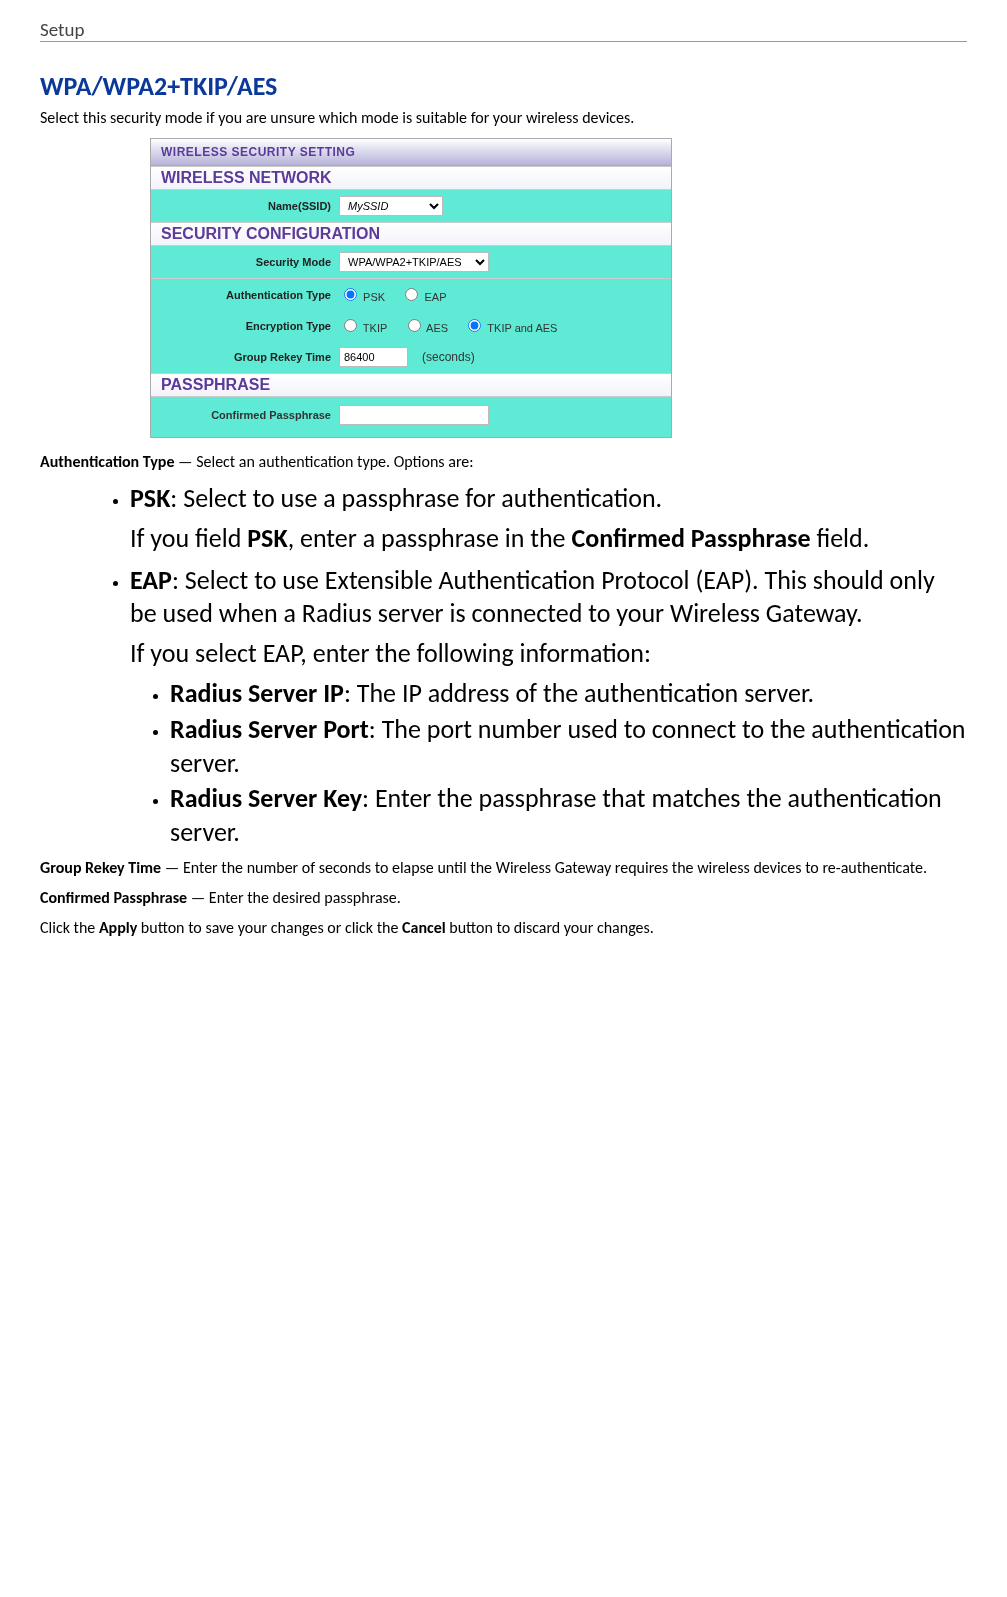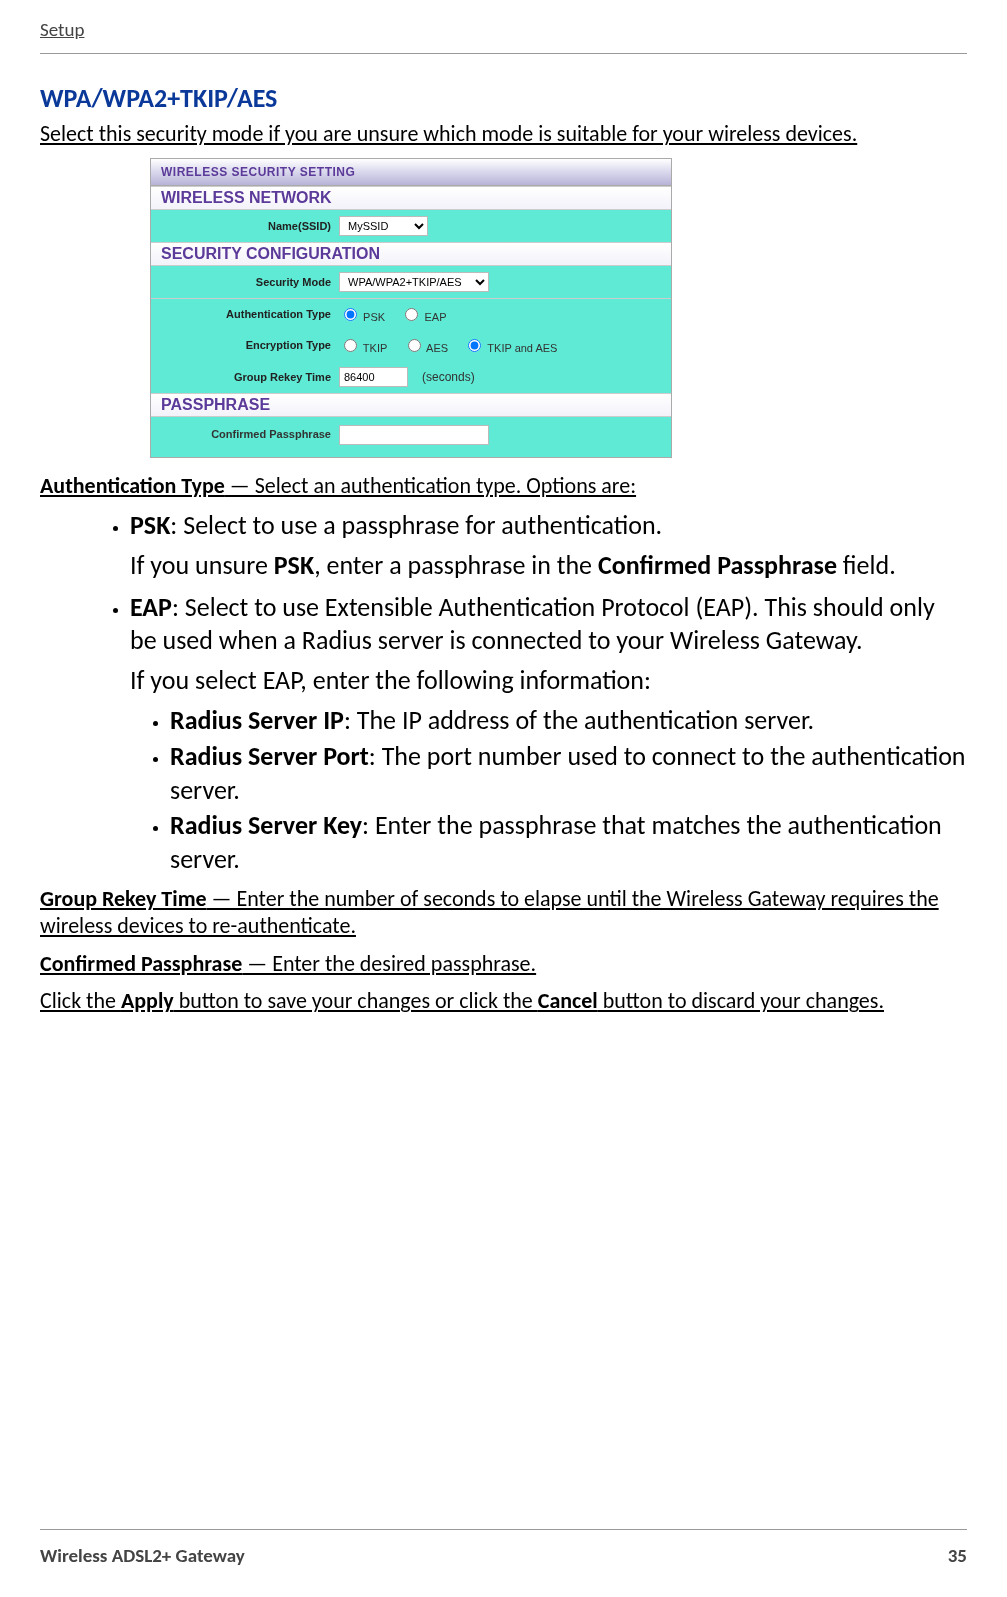--- a/index.html
+++ b/index.html
@@ -12,36 +12,34 @@
   }
   .page {
     padding: 18px 40px 30px 40px;
     box-sizing: border-box;
     min-height: 1597px;
     position: relative;
   }
   .header-line {
     font-size: 19px;
     color: #444;
-    padding-bottom: 12px;
+    padding-bottom: 0;
     border-bottom: 1px solid #999;
     margin-bottom: 28px;
-    text-decoration: underline;
   }
   h2.section-title {
     color: #0a3999;
     font-weight: bold;
     font-size: 26px;
     margin: 24px 0 6px 0;
   }
   p.body-text {
-    font-size: 22px;
+    font-size: 16px;
     margin: 6px 0 10px 0;
     line-height: 1.25;
-    text-decoration: underline;
   }
   .screenshot-wrap {
     margin: 4px 0 14px 110px;
   }
   .panel {
     width: 520px;
     border: 1px solid #aaa;
     font-family: Verdana, Arial, sans-serif;
     font-size: 12px;
     color: #333;
@@ -154,21 +152,21 @@
 
   <h2 class="section-title">WPA/WPA2+TKIP/AES</h2>
   <p class="body-text">Select this security mode if you are unsure which mode is suitable for your wireless devices.</p>
 
   <div class="screenshot-wrap">
     <div class="panel">
       <div class="bar-title">WIRELESS SECURITY SETTING</div>
       <div class="bar-sub">WIRELESS NETWORK</div>
       <div class="row">
         <div class="row-label">Name(SSID)</div>
-        <select style="width:89px;">
+        <select style="width:104px;font-style:italic;">
           <option>MySSID</option>
         </select>
       </div>
       <div class="bar-sub">SECURITY CONFIGURATION</div>
       <div class="row">
         <div class="row-label">Security Mode</div>
         <select style="width:150px;">
           <option>WPA/WPA2+TKIP/AES</option>
         </select>
       </div>
@@ -203,21 +201,21 @@
 
   <p class="body-text">
     <span class="b">Authentication Type</span><span> — Select an authentication type. Options are:</span>
   </p>
 
   <ul class="outer">
     <li>
       <div class="li-block">
         <span class="b">PSK</span><span>: Select to use a passphrase for authentication.</span>
         <p class="sub-p">
-          <span>If you unsure </span><span class="b">PSK</span><span>, enter a passphrase in the </span><span class="b">Confirmed Passphrase</span><span> field.</span>
+          <span>If you field </span><span class="b">PSK</span><span>, enter a passphrase in the </span><span class="b">Confirmed Passphrase</span><span> field.</span>
         </p>
       </div>
     </li>
     <li>
       <div class="li-block">
         <span class="b">EAP</span><span>: Select to use Extensible Authentication Protocol (EAP). This should only be used when a Radius server is connected to your Wireless Gateway.</span>
         <p class="sub-p">If you select EAP, enter the following information:</p>
         <ul class="inner">
           <li><span class="b">Radius Server IP</span><span>: The IP address of the authentication server.</span></li>
           <li><span class="b">Radius Server Port</span><span>: The port number used to connect to the authentication server.</span></li>
@@ -233,17 +231,13 @@
   </p>
 
   <p class="body-text">
     <span class="b">Confirmed Passphrase</span><span> — Enter the desired passphrase.</span>
   </p>
 
   <p class="body-text">
     <span>Click the </span><span class="b">Apply</span><span> button to save your changes or click the </span><span class="b">Cancel</span><span> button to discard your changes.</span>
   </p>
 
-  <div class="footer">
-    <span>Wireless ADSL2+ Gateway</span>
-    <span>35</span>
-  </div>
 </div>
 
 </body></html>

